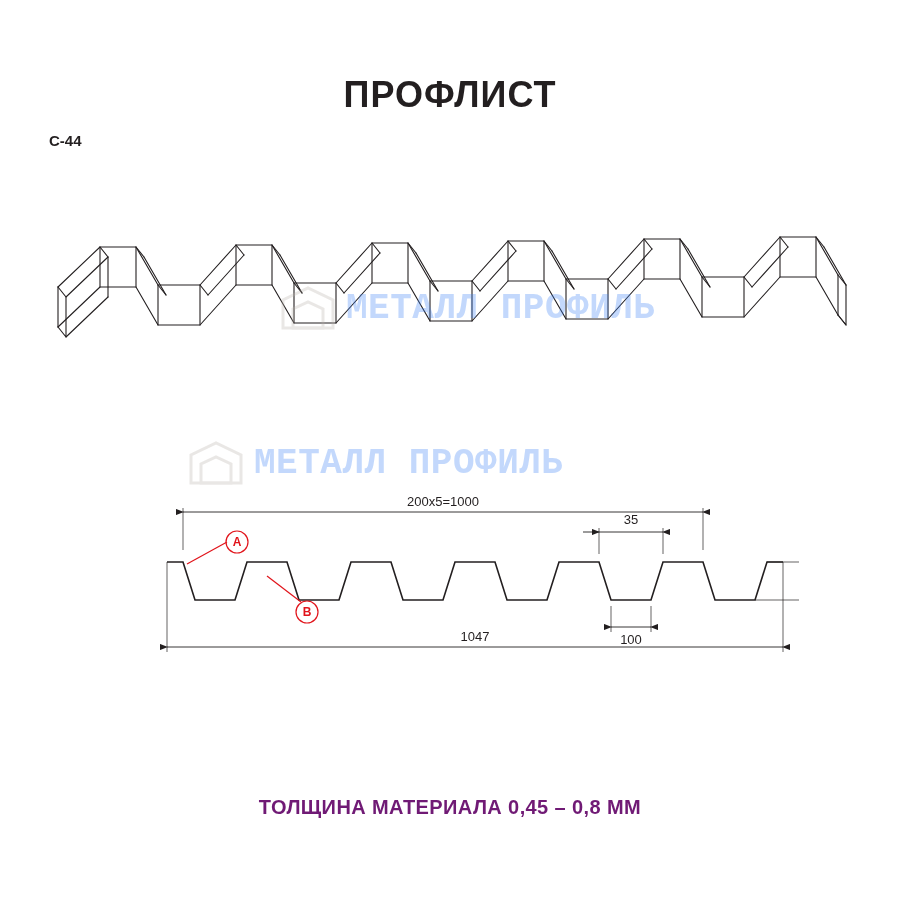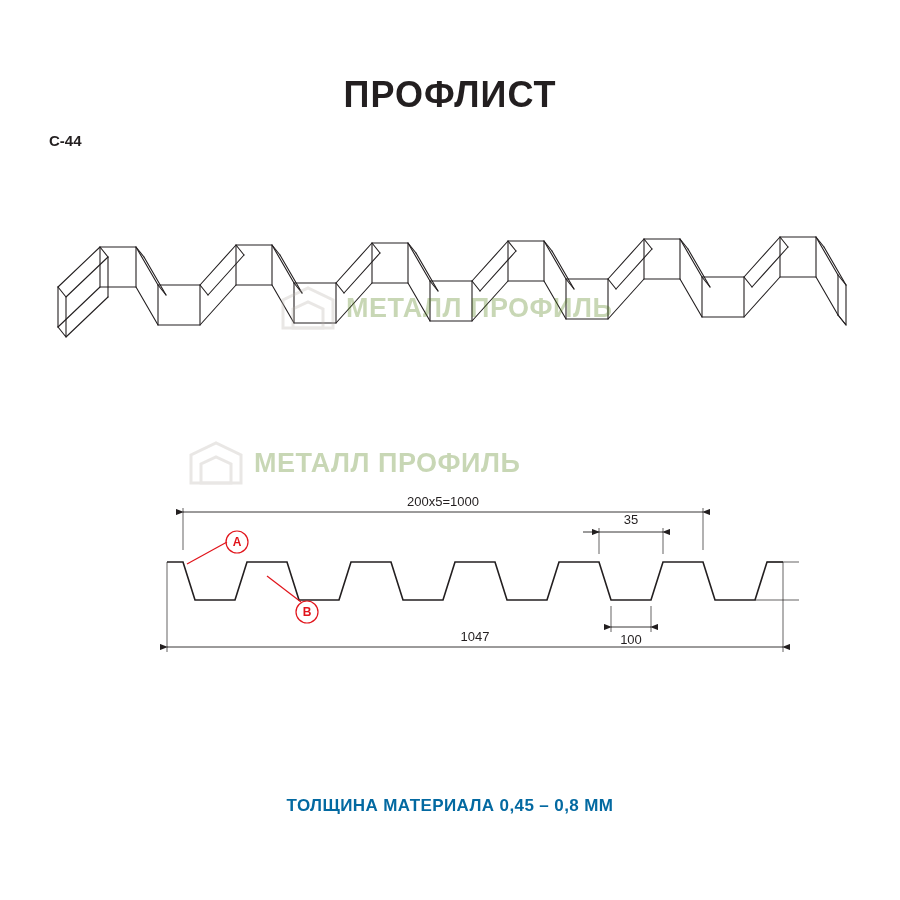--- a/index.html
+++ b/index.html
@@ -40,24 +40,24 @@
     color: #231f20;
     margin-left: 32px;
   }
   
   .footer-note {
     position: absolute;
     left: 0;
     top: 796px;
     width: 900px;
     text-align: center;
-    font-size: 17px;
+    font-size: 20px;
     font-weight: bold;
     letter-spacing: 0.4px;
-    color: #0369a1;
+    color: #701a75;
   }
   
   .art-3d {
     position: absolute;
     left: 40px;
     top: 225px;
     width: 820px;
     height: 175px;
   }
   .art-section {
@@ -70,25 +70,26 @@
   }
   
   .watermark {
     position: absolute;
     pointer-events: none;
     opacity: 0.30;
   }
   .wm1 { left: 280px; top: 285px; }
   .wm2 { left: 188px; top: 440px; }
   .wm-text {
-    font-size: 27px;
-    font-weight: bold;
-    color: #4d7c0f;
+    font-size: 36px;
+    font-weight: bold;
+    color: #3b82f6;
     letter-spacing: 0.5px;
     white-space: nowrap;
+    font-family: Liberation Mono, monospace;
   }
   .wm-row {
     display: flex;
     align-items: center;
     gap: 10px;
   }
   .dim-text {
     font-size: 13px;
     fill: #231f20;
   }

